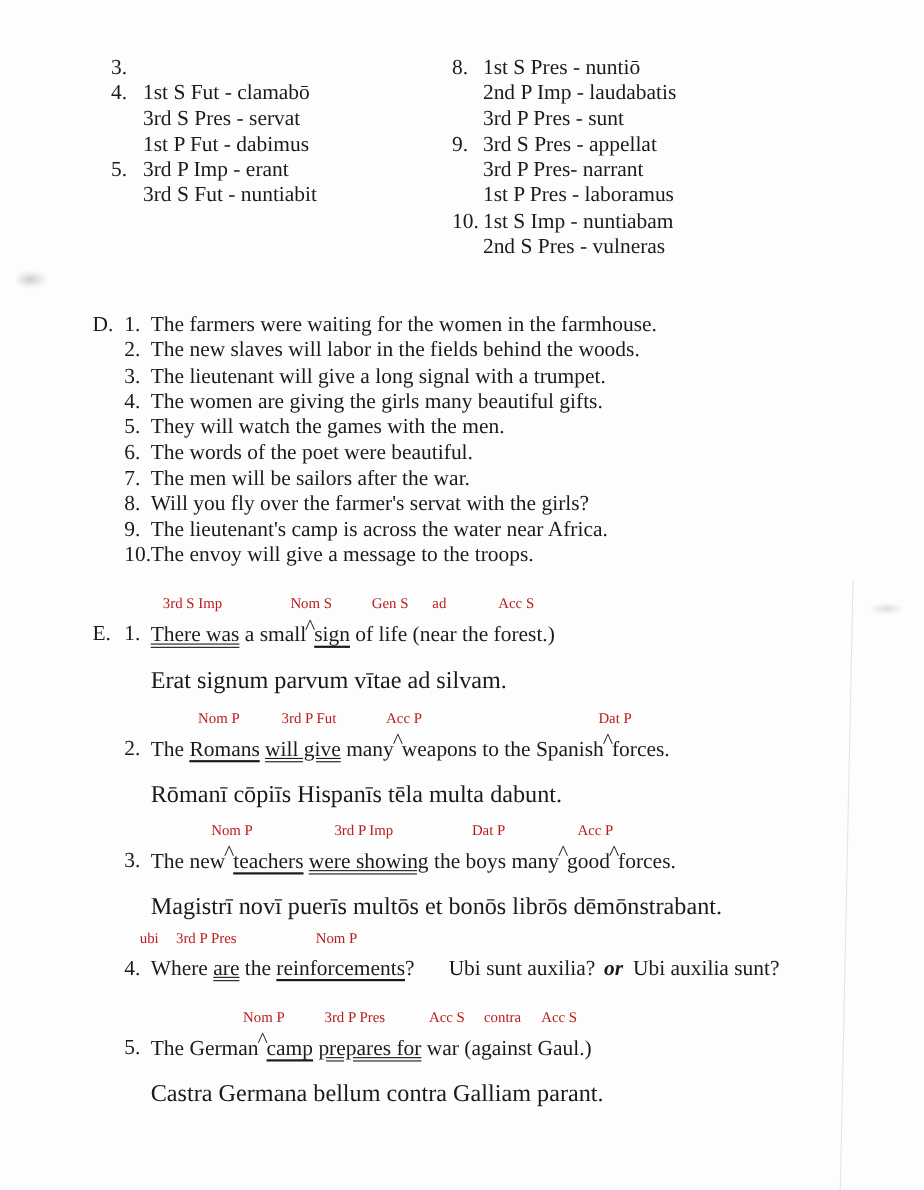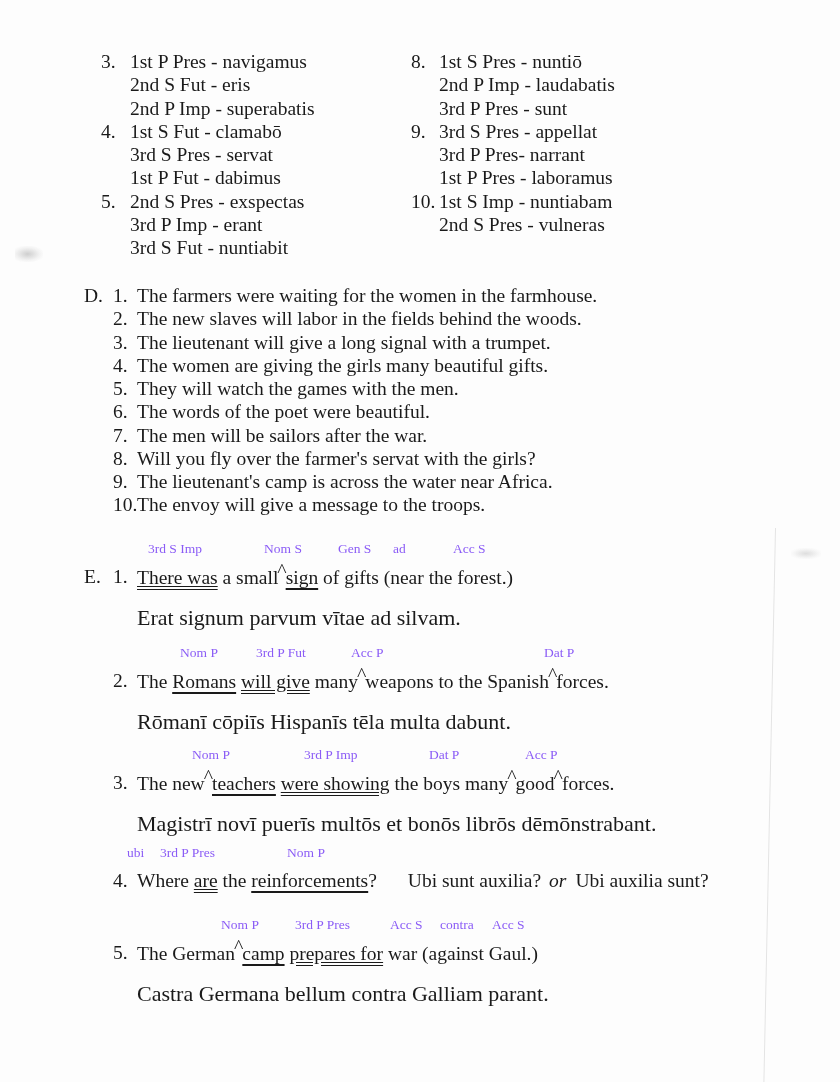--- a/index.html
+++ b/index.html
@@ -24,29 +24,29 @@
   .tl-right .tl-num { width:28px; flex:0 0 28px; }
   .tl-lines div { white-space:nowrap; }
   
   .section-d { position:absolute; left:84px; top:284px; font-size:19.5px; line-height:23.25px; }
   .d-label { position:absolute; left:0; top:0; }
   .d-rows { margin-left:29px; }
   .d-row { display:flex; white-space:nowrap; }
   .d-num { width:24px; flex:0 0 24px; }
   
   .e-item { position:absolute; left:0; width:840px; height:100px; }
-  .ann { position:absolute; top:0; font-size:13.5px; white-space:nowrap; color:#8b5cf6; }
+  .ann { position:absolute; top:0; font-size:13.5px; white-space:nowrap; color:#b91c1c; }
   .e-label { position:absolute; left:84px; top:25px; font-size:19.5px; }
   .e-num   { position:absolute; left:113px; top:25px; font-size:19.5px; }
   .e-english { position:absolute; left:137px; top:25px; font-size:19.5px; white-space:nowrap; }
   .e-latin   { position:absolute; left:137px; top:64px; font-size:22px; white-space:nowrap; }
   .sg-u  { text-decoration:underline; text-decoration-thickness:1.5px; text-underline-offset:3.5px; }
   .sg-uu { text-decoration:underline; text-decoration-style:double; text-underline-offset:2px; }
   .sg-caret { position:relative; top:-0.36em; font-size:1.02em; margin:0 -1px; }
-  .sg-it { font-style:italic; margin:0 9px 0 8px; }
+  .sg-it { font-style:italic; margin:0 9px 0 8px;font-weight:bold; }
   .sg-gap { margin-left:31px;margin-top:39px; }
   
   .smudge { position:absolute; pointer-events:none; }
   .smudge-left {
     left:15px; top:246px; width:28px; height:16px;
     background: radial-gradient(ellipse at 45% 50%, rgba(110,110,110,0.32), rgba(170,170,170,0.12) 55%, rgba(200,200,200,0) 78%);
     filter: blur(0.6px);
   }
   .smudge-right {
     left:791px; top:548px; width:30px; height:11px;
@@ -60,38 +60,32 @@
   }
 </style>
 </head>
 <body>
 
 <div class="page">
 
   <div class="tl-col tl-left">
     <div class="tl-item">
       <span class="tl-num">3.</span>
-      <div class="tl-lines">
-        <div>1st P Pres - navigamus</div>
-        <div>2nd S Fut - eris</div>
-        <div>2nd P Imp - superabatis</div>
-      </div>
     </div>
     <div class="tl-item">
       <span class="tl-num">4.</span>
       <div class="tl-lines">
         <div>1st S Fut - clamabō</div>
         <div>3rd S Pres - servat</div>
         <div>1st P Fut - dabimus</div>
       </div>
     </div>
     <div class="tl-item">
       <span class="tl-num">5.</span>
       <div class="tl-lines">
-        <div>2nd S Pres - exspectas</div>
         <div>3rd P Imp - erant</div>
         <div>3rd S Fut - nuntiabit</div>
       </div>
     </div>
   </div>
 
   <div class="tl-col tl-right">
     <div class="tl-item">
       <span class="tl-num">8.</span>
       <div class="tl-lines">
@@ -165,21 +159,21 @@
 
   <div class="e-item" style="top:541px;">
     <span class="ann" style="left:148px;">3rd S Imp</span>
     <span class="ann" style="left:264px;">Nom S</span>
     <span class="ann" style="left:338px;">Gen S</span>
     <span class="ann" style="left:393px;">ad</span>
     <span class="ann" style="left:453px;">Acc S</span>
     <span class="e-label">E.</span>
     <span class="e-num">1.</span>
     <div class="e-english">
-      <span class="sg-uu">There was</span><span> a small</span><span class="sg-caret">^</span><span class="sg-u">sign</span><span> of gifts (near the forest.)</span>
+      <span class="sg-uu">There was</span><span> a small</span><span class="sg-caret">^</span><span class="sg-u">sign</span><span> of life (near the forest.)</span>
     </div>
     <div class="e-latin">Erat signum parvum vītae ad silvam.</div>
   </div>
 
   <div class="e-item" style="top:645px;">
     <span class="ann" style="left:180px;">Nom P</span>
     <span class="ann" style="left:256px;">3rd P Fut</span>
     <span class="ann" style="left:351px;">Acc P</span>
     <span class="ann" style="left:544px;">Dat P</span>
     <span class="e-num">2.</span>

